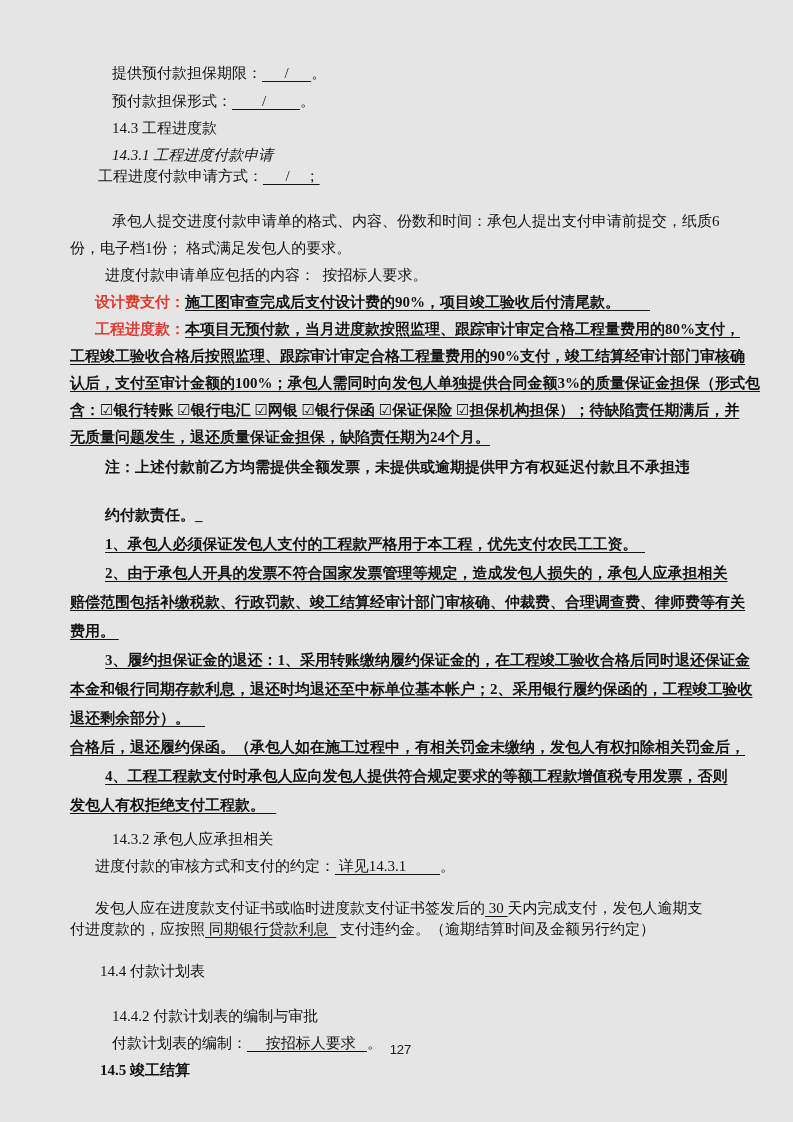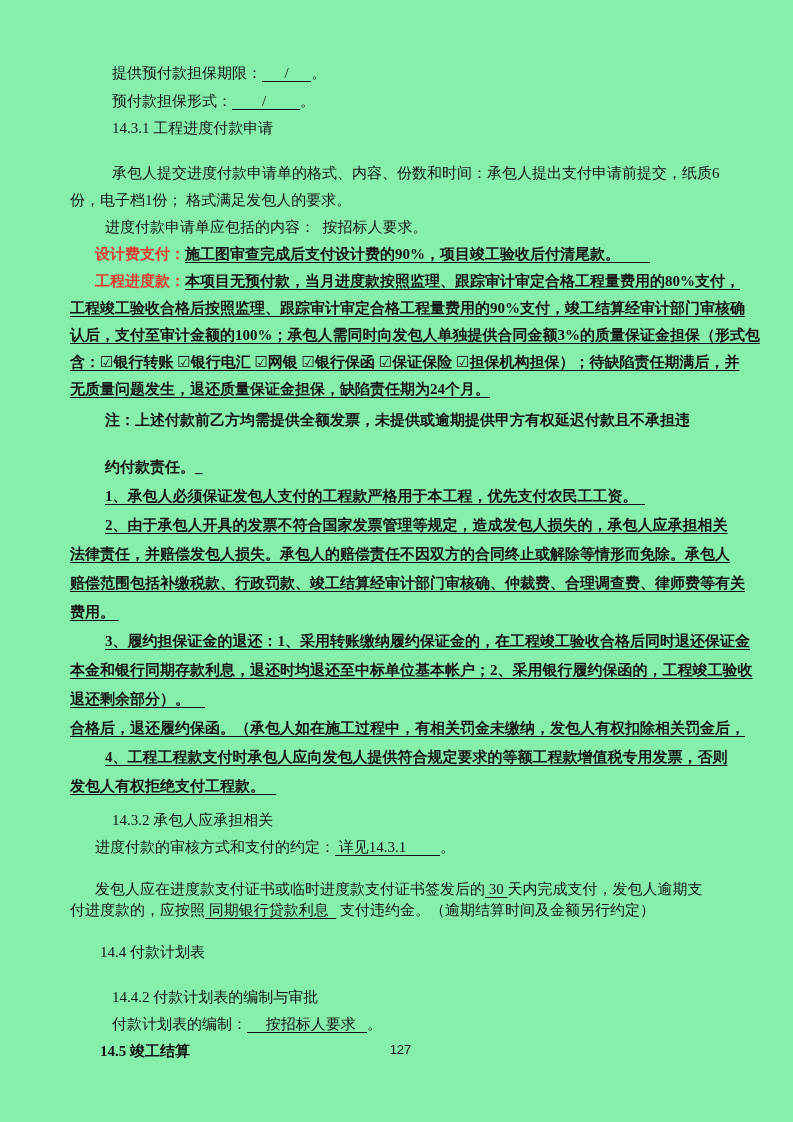--- a/index.html
+++ b/index.html
@@ -1,53 +1,54 @@
 <!DOCTYPE html>
 <html style="--accent-red: #e03a2f;"><head>
 <meta charset="utf-8">
 <style>
   html,body{margin:0;padding:0;background:#ffffff;}
-  .page{position:relative;width:793px;height:1122px;background:#86efac;overflow:hidden;
+  .page{position:relative;width:793px;height:1122px;background:#e5e5e5;overflow:hidden;
         font-family:"Liberation Serif","DejaVu Serif",serif;color:#141414;}
   .content{position:absolute;left:70px;top:60px;width:650px;}
   .line{font-size:15px;line-height:27px;white-space:pre;}
   .lh29{line-height:29px;}
   .tight{line-height:21px;}
-  .mt2{margin-top:18px;}.mt3{margin-top:3px;}.mt4{margin-top:1px;}.mt6{margin-top:6px;}
+  .mt2{margin-top:18px;}.mt3{margin-top:3px;font-family:Liberation Mono, monospace;}.mt4{margin-top:1px;}.mt6{margin-top:6px;}
   .mtn6{margin-top:-6px;}
   .r{color:var(--accent-red,#e03a2f);font-weight:700;}
   .b{font-weight:700;}
   .u{text-decoration:underline;text-underline-offset:3px;}
   .bu{font-weight:700;text-decoration:underline;text-underline-offset:3px;text-decoration-thickness:1.3px;}
   .cb{font-family:"DejaVu Sans",sans-serif;}
   .footer{position:absolute;left:8px;right:0;top:1042px;text-align:center;
           font-family:"Liberation Sans","DejaVu Sans",sans-serif;font-size:13px;color:#1c1c1c;}
 </style>
 </head>
 <body>
 
 <div class="page">
   <div class="content">
       <div class="line" style="padding-left: 42px;"><span>提供预付款担保期限：</span><span class="u">      /      </span><span>。</span></div>
       <div class="line mt4" style="padding-left: 42px;"><span>预付款担保形式：</span><span class="u">        /         </span><span>。</span></div>
-      <div class="line" style="padding-left: 42px;"><span>14.3.1 工程进度付款申请</span></div>
+      <div class="line" style="padding-left: 42px;"><span>14.3 工程进度款</span></div>
+      <div class="line" style="padding-left: 42px; font-style: italic;"><span>14.3.1 工程进度付款申请</span></div>
+      <div class="line mtn6" style="padding-left: 28px;"><span>工程进度付款申请方式：</span><span class="u">      /    ；</span></div>
       <div class="line mt2" style="padding-left: 42px;"><span>承包人提交进度付款申请单的格式、内容、份数和时间：承包人提出支付申请前提交，纸质6</span></div>
       <div class="line"><span>份，电子档1份； 格式满足发包人的要求。</span></div>
       <div class="line" style="padding-left: 35px;"><span>进度付款申请单应包括的内容：  按招标人要求。</span></div>
       <div class="line" style="padding-left: 25px;"><span class="r">设计费支付：</span><span class="bu">施工图审查完成后支付设计费的90%，项目竣工验收后付清尾款。        </span></div>
       <div class="line" style="padding-left: 25px;"><span class="r">工程进度款：</span><span class="bu">本项目无预付款，当月进度款按照监理、跟踪审计审定合格工程量费用的80%支付，</span></div>
       <div class="line"><span class="bu">工程竣工验收合格后按照监理、跟踪审计审定合格工程量费用的90%支付，竣工结算经审计部门审核确</span></div>
       <div class="line"><span class="bu">认后，支付至审计金额的100%；承包人需同时向发包人单独提供合同金额3%的质量保证金担保（形式包</span></div>
       <div class="line"><span class="bu">含：</span><span class="bu cb">☑</span><span class="bu">银行转账 </span><span class="bu cb">☑</span><span class="bu">银行电汇 </span><span class="bu cb">☑</span><span class="bu">网银 </span><span class="bu cb">☑</span><span class="bu">银行保函 </span><span class="bu cb">☑</span><span class="bu">保证保险 </span><span class="bu cb">☑</span><span class="bu">担保机构担保）；待缺陷责任期满后，并</span></div>
       <div class="line"><span class="bu">无质量问题发生，退还质量保证金担保，缺陷责任期为24个月。</span></div>
       <div class="line lh29 mt3" style="padding-left: 35px;"><span class="b">注：上述付款前乙方均需提供全额发票，未提供或逾期提供甲方有权延迟付款且不承担违</span></div>
       <div class="line lh29 mt2" style="padding-left: 35px;"><span class="b">约付款责任。</span><span class="b">_</span></div>
       <div class="line lh29" style="padding-left: 35px;"><span class="bu">1、承包人必须保证发包人支付的工程款严格用于本工程，优先支付农民工工资。  </span></div>
       <div class="line lh29" style="padding-left: 35px;"><span class="bu">2、由于承包人开具的发票不符合国家发票管理等规定，造成发包人损失的，承包人应承担相关</span></div>
-      <div class="line lh29"><span class="bu">法律责任，并赔偿发包人损失。承包人的赔偿责任不因双方的合同终止或解除等情形而免除。承包人</span></div>
       <div class="line lh29"><span class="bu">赔偿范围包括补缴税款、行政罚款、竣工结算经审计部门审核确、仲裁费、合理调查费、律师费等有关</span></div>
       <div class="line lh29"><span class="bu">费用。 </span></div>
       <div class="line lh29" style="padding-left: 35px;"><span class="bu">3、履约担保证金的退还：1、采用转账缴纳履约保证金的，在工程竣工验收合格后同时退还保证金</span></div>
       <div class="line lh29"><span class="bu">本金和银行同期存款利息，退还时均退还至中标单位基本帐户；2、采用银行履约保函的，工程竣工验收</span></div>
       <div class="line lh29"><span class="bu">退还剩余部分）。    </span></div>
       <div class="line lh29"><span class="bu">合格后，退还履约保函。（承包人如在施工过程中，有相关罚金未缴纳，发包人有权扣除相关罚金后，</span></div>
       <div class="line lh29" style="padding-left: 35px;"><span class="bu">4、工程工程款支付时承包人应向发包人提供符合规定要求的等额工程款增值税专用发票，否则</span></div>
       <div class="line lh29"><span class="bu">发包人有权拒绝支付工程款。   </span></div>
       <div class="line mt6" style="padding-left: 42px;"><span>14.3.2 承包人应承担相关</span></div>
       <div class="line" style="padding-left: 25px;"><span>进度付款的审核方式和支付的约定：</span><span class="u"> 详见14.3.1         </span><span>。</span></div>

